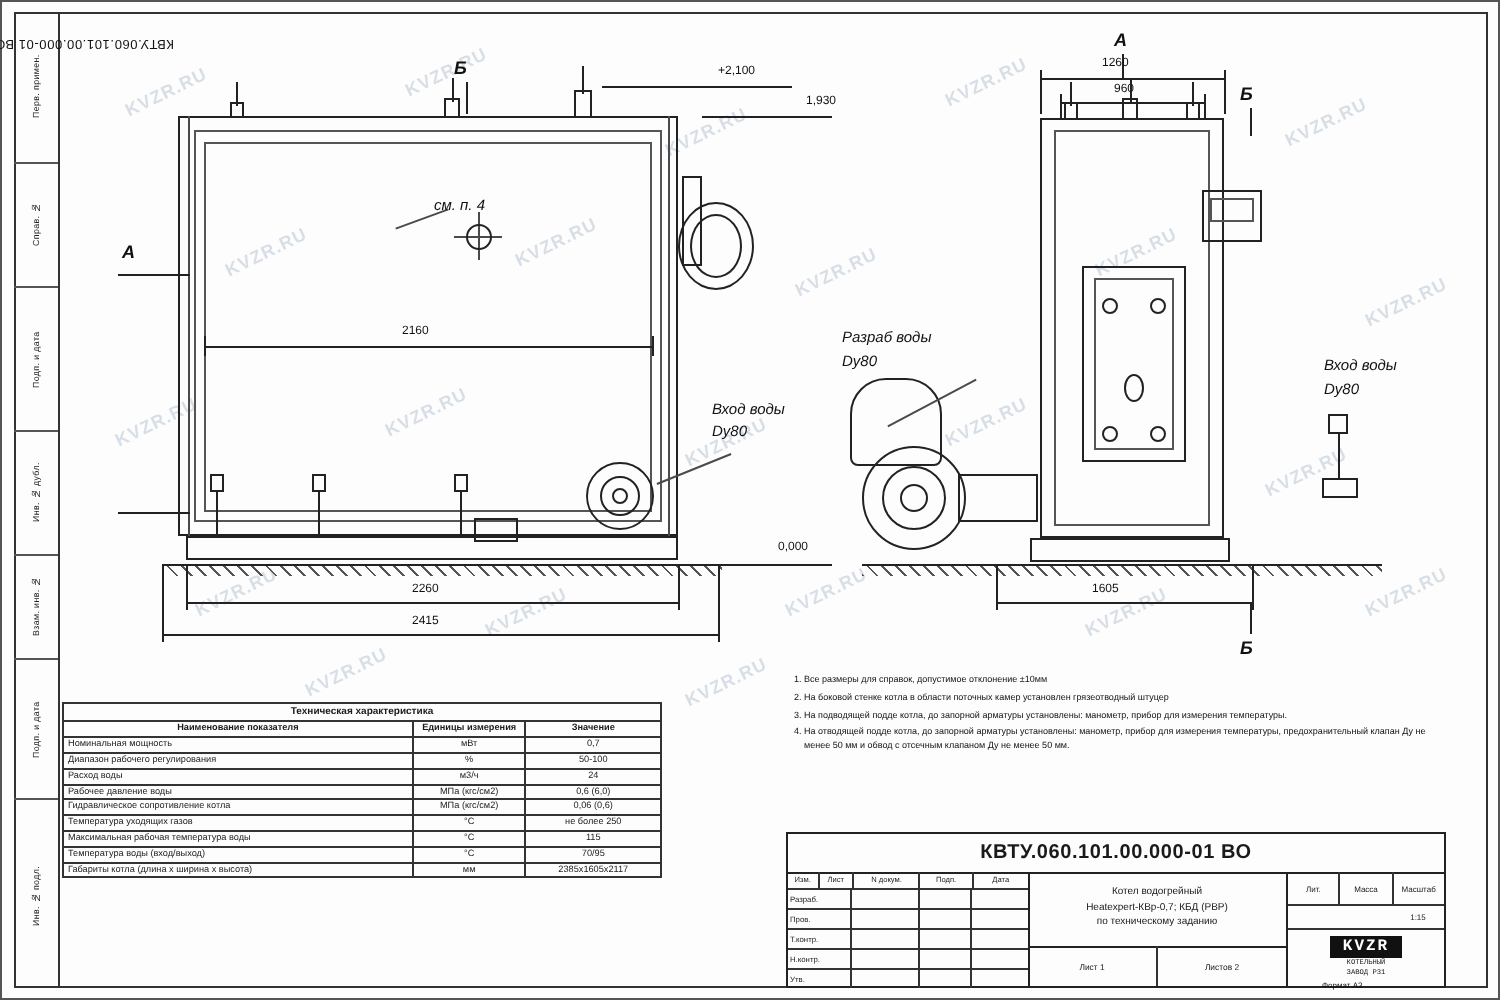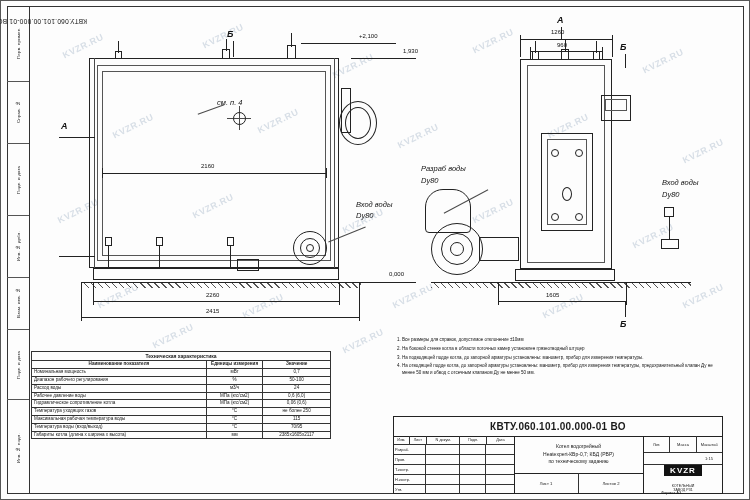--- a/index.html
+++ b/index.html
@@ -128,21 +128,21 @@
   .stamp .right-area{position:absolute;right:0;top:0;width:78px;bottom:0;}
   .stamp .rrow{position:absolute;left:0;right:0;height:12px;border-bottom:.8px solid #333;display:flex;}
   .stamp .rrow span{flex:1;display:flex;align-items:center;justify-content:center;font-size:4px;}
   .stamp .topinfo{
     position:absolute;left:0;top:0;right:0;height:16px;display:flex;font-size:4px;
     border-bottom:.8px solid #333;
   }
   .stamp .topinfo div{flex:1;display:flex;flex-direction:column;align-items:center;justify-content:center;border-right:.8px solid #333;}
   .logo{
     position:absolute;left:0;right:0;bottom:0;height:28px;
-    display:flex;align-items:center;justify-content:space-between;flex-direction:column;
+    display:flex;align-items:center;justify-content:center;flex-direction:column;font-family:Liberation Mono, monospace;
   }
   .logo .mark{
     background:#111;color:#fff;font-weight:bold;font-size:8px;
     padding:1px 6px;letter-spacing:1px;
   }
   .logo .sub{font-size:3.6px;text-align:center;line-height:1.3;margin-top:1px;}
 </style>
 </head>
 <body>
 

